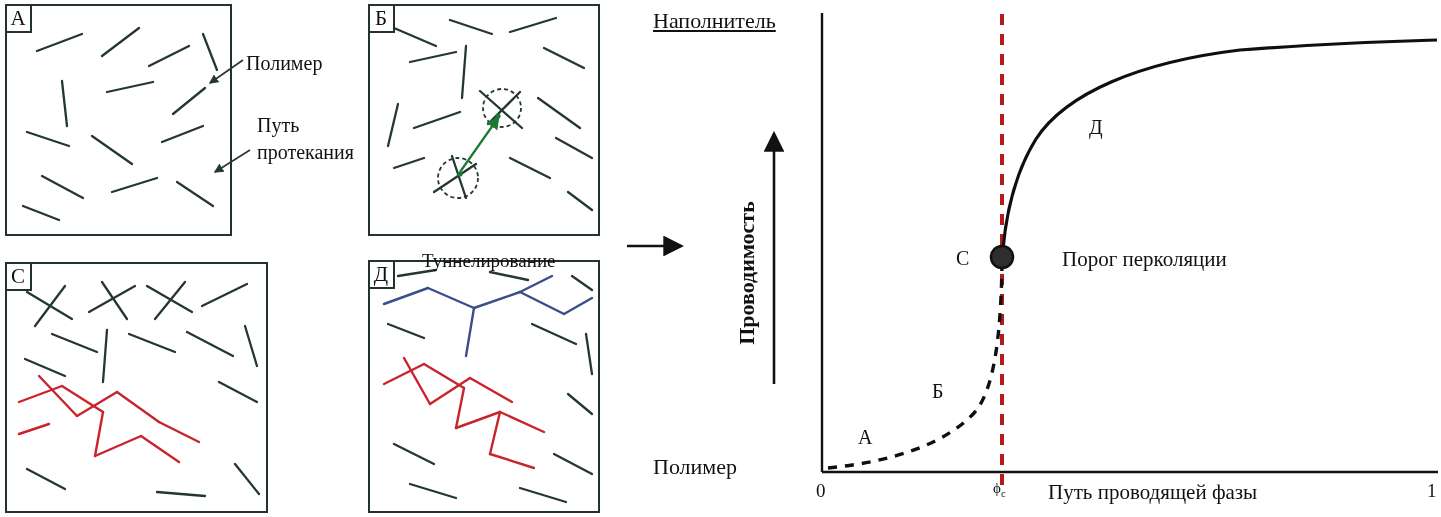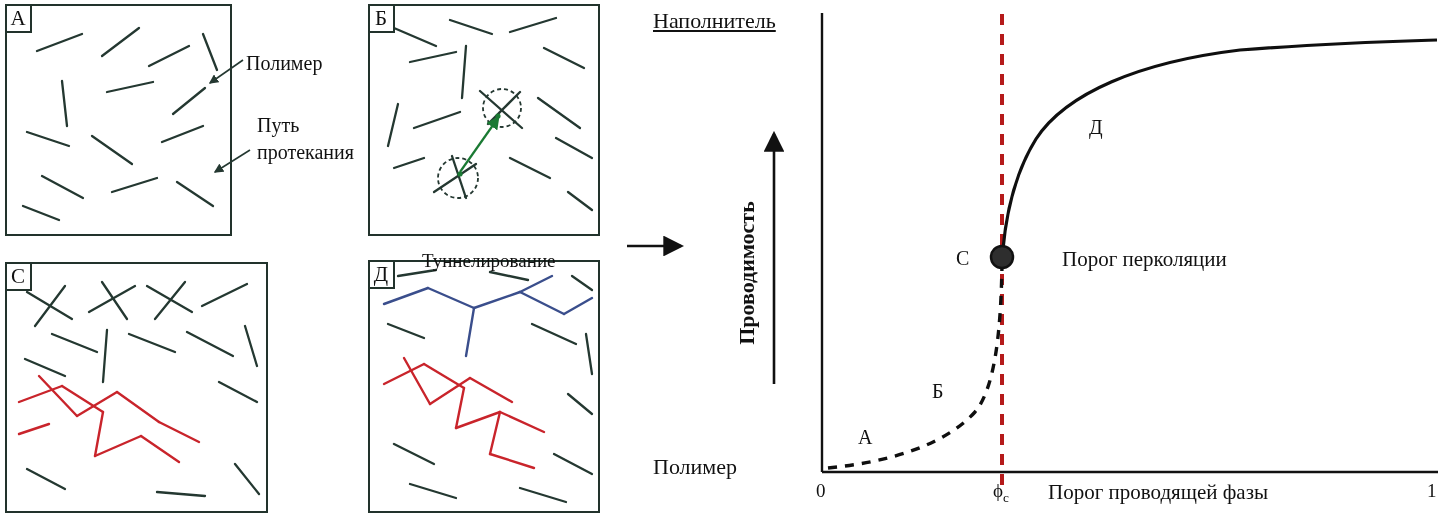--- a/index.html
+++ b/index.html
@@ -202,25 +202,25 @@
   <div class="lbl wrap" style="left:257px;top:112px;width:118px;">Путь протекания</div>
 
   <div class="lbl" style="left:653px;top:6px;font-size:22px;text-decoration:underline;">Наполнитель</div>
 
   <div class="ylabel">Проводимость</div>
 
   <div class="lbl" style="left:653px;top:452px;font-size:22px;">Полимер</div>
 
   <div class="lbl" style="left:816px;top:478px;font-size:19px;">0</div>
 
-  <div class="lbl" style="left:993px;top:478px;font-size:19px;">
+  <div class="lbl" style="left:993px;top:478px;font-size:15px;">
     <span>ϕ</span><sub>c</sub>
   </div>
 
-  <div class="lbl" style="left:1048px;top:478px;font-size:21px;">Порог проводящей фазы</div>
+  <div class="lbl" style="left:1048px;top:478px;font-size:21px;">Путь проводящей фазы</div>
 
   <div class="lbl" style="left:1427px;top:478px;font-size:19px;">1</div>
 
   <div class="lbl" style="left:858px;top:424px;">А</div>
 
   <div class="lbl" style="left:932px;top:378px;">Б</div>
 
   <div class="lbl" style="left:956px;top:245px;">С</div>
 
   <div class="lbl" style="left:1089px;top:114px;">Д</div>

